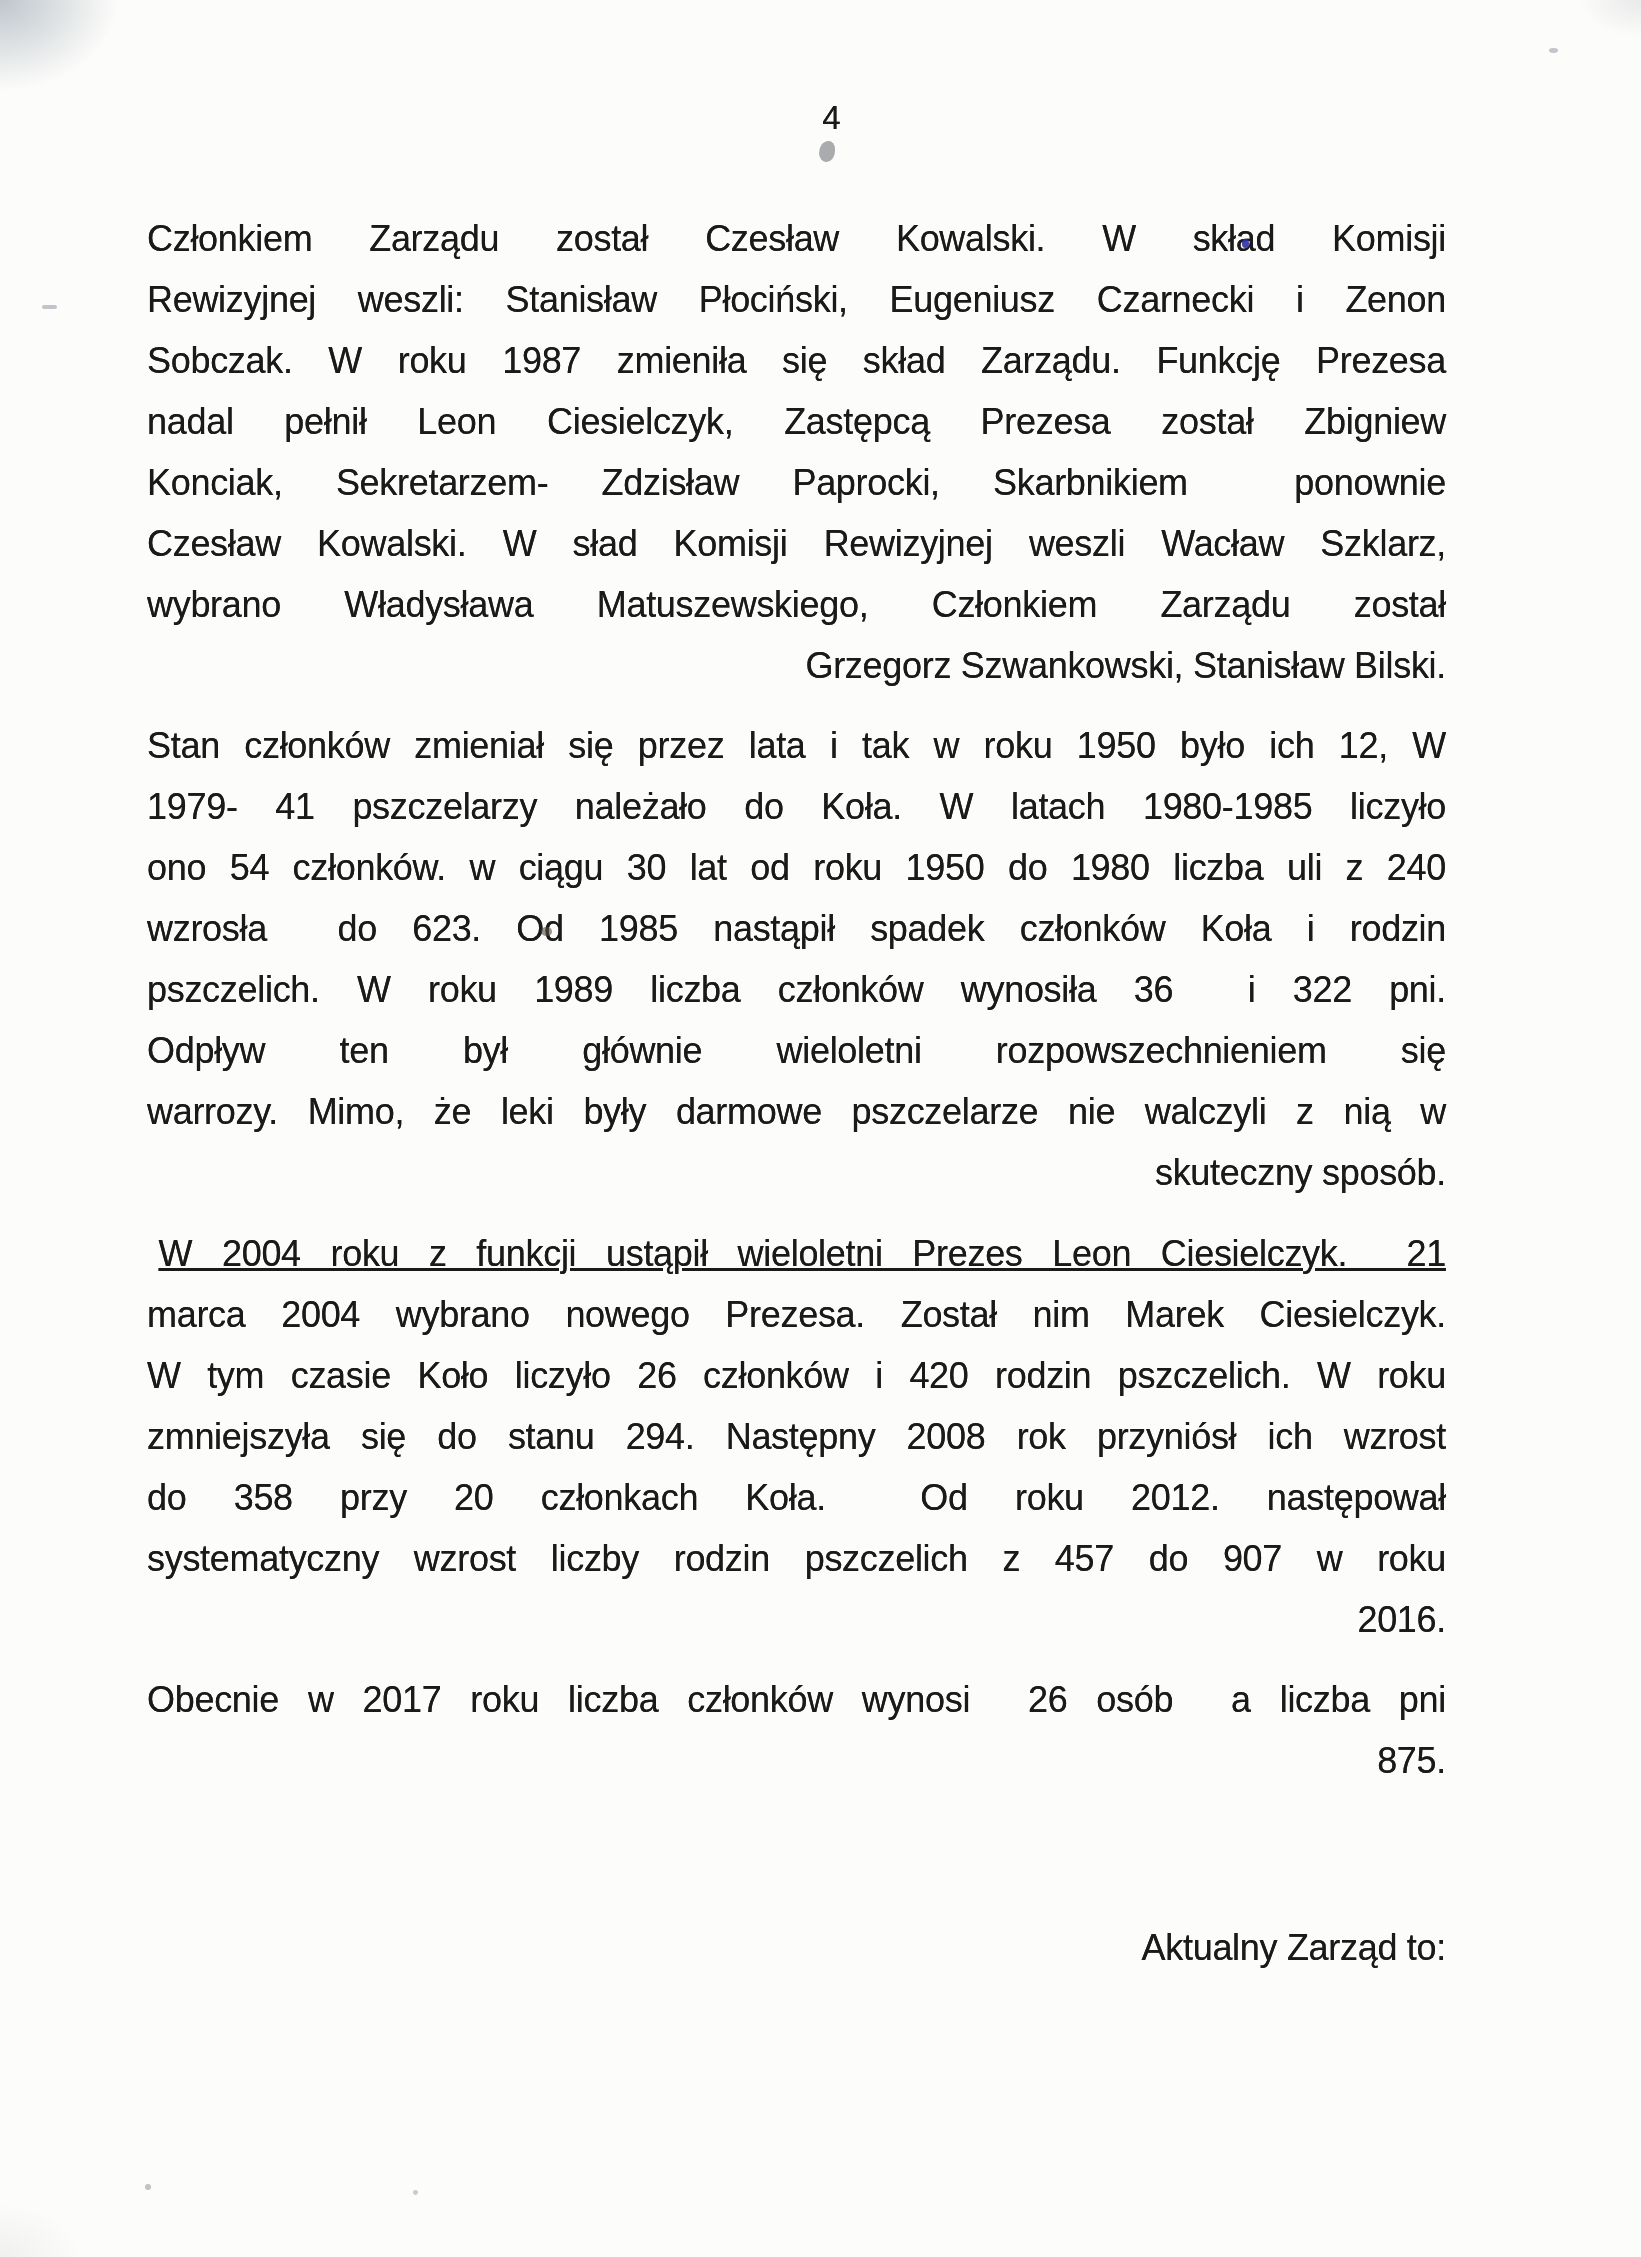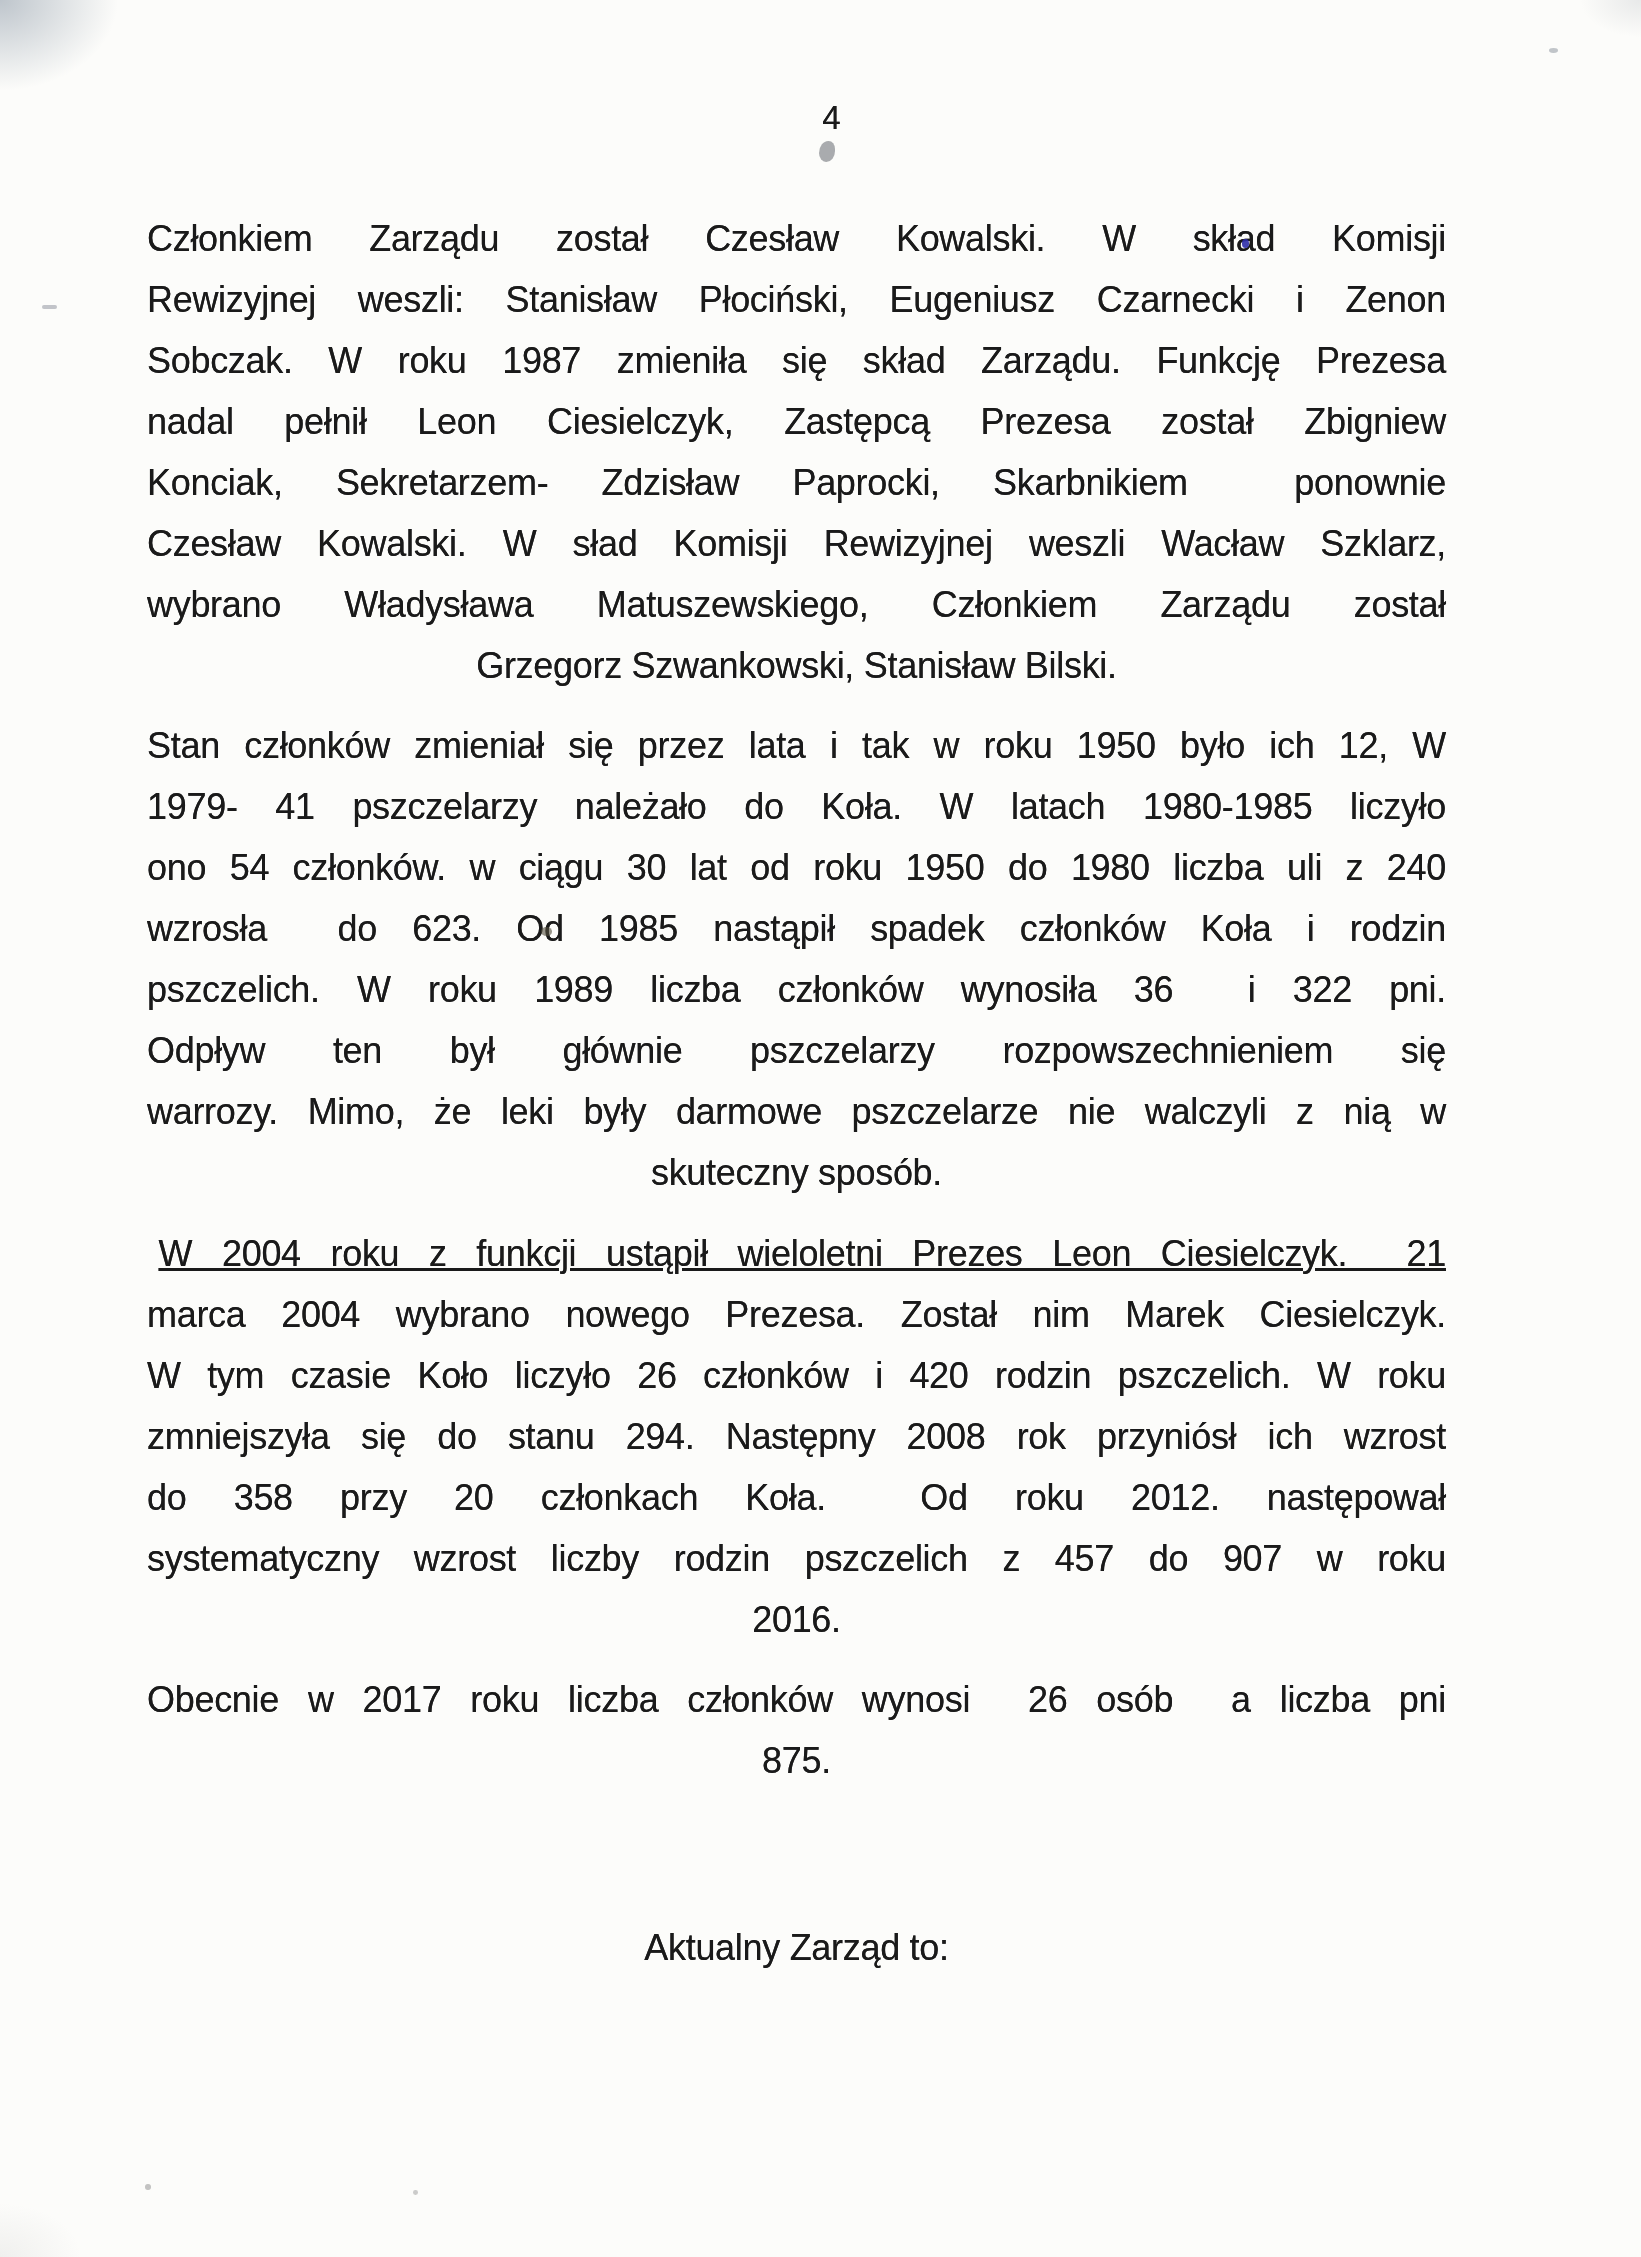--- a/index.html
+++ b/index.html
@@ -28,21 +28,21 @@
     transform:translateX(35px);
     text-shadow:0 0 0.6px rgba(20,20,20,.85);
   }
   .content {
     position:absolute; left:147px; top:208px; width:1299px;
     font-size:36px; line-height:61px; letter-spacing:-0.3px;
     text-shadow:0 0 0.6px rgba(20,20,20,.85);
   }
   .para + .para { margin-top:19.3px; }
   .para.gap-top { margin-top:126px; }
-  .line { text-align:center; }
+  .line { text-align:right; }
   .line.j { text-align:justify; text-align-last:justify; }
   .line.ind { text-indent:11.6px;text-decoration:underline; }
   .artifact { position:absolute; pointer-events:none; }
 </style>
 </head>
 <body>
 
 <div class="page">
   <div class="page-number">4</div>
 
@@ -56,21 +56,21 @@
         <div class="line j">Czesław Kowalski. W sład Komisji Rewizyjnej weszli Wacław Szklarz,</div>
         <div class="line j">wybrano Władysława Matuszewskiego, Członkiem Zarządu został</div>
         <div class="line">Grzegorz Szwankowski, Stanisław Bilski.</div>
       </div>
       <div class="para">
         <div class="line j">Stan członków zmieniał się przez lata i tak w roku 1950 było ich 12, W</div>
         <div class="line j">1979- 41 pszczelarzy należało do Koła. W latach 1980-1985 liczyło</div>
         <div class="line j">ono 54 członków. w ciągu 30 lat od roku 1950 do 1980 liczba uli z 240</div>
         <div class="line j">wzrosła &nbsp;do 623. Od 1985 nastąpił spadek członków Koła i rodzin</div>
         <div class="line j">pszczelich. W roku 1989 liczba członków wynosiła 36 &nbsp;i 322 pni.</div>
-        <div class="line j">Odpływ ten był głównie pszczelarzy rozpowszechnieniem się</div>
+        <div class="line j">Odpływ ten był głównie wieloletni rozpowszechnieniem się</div>
         <div class="line j">warrozy. Mimo, że leki były darmowe pszczelarze nie walczyli z nią w</div>
         <div class="line">skuteczny sposób.</div>
       </div>
       <div class="para">
         <div class="line j ind">W 2004 roku z funkcji ustąpił wieloletni Prezes Leon Ciesielczyk. &nbsp;21</div>
         <div class="line j">marca 2004 wybrano nowego Prezesa. Został nim Marek Ciesielczyk.</div>
         <div class="line j">W tym czasie Koło liczyło 26 członków i 420 rodzin pszczelich. W roku</div>
         <div class="line j">zmniejszyła się do stanu 294. Następny 2008 rok przyniósł ich wzrost</div>
         <div class="line j">do 358 przy 20 członkach Koła. &nbsp;Od roku 2012. następował</div>
         <div class="line j">systematyczny wzrost liczby rodzin pszczelich z 457 do 907 w roku</div>

